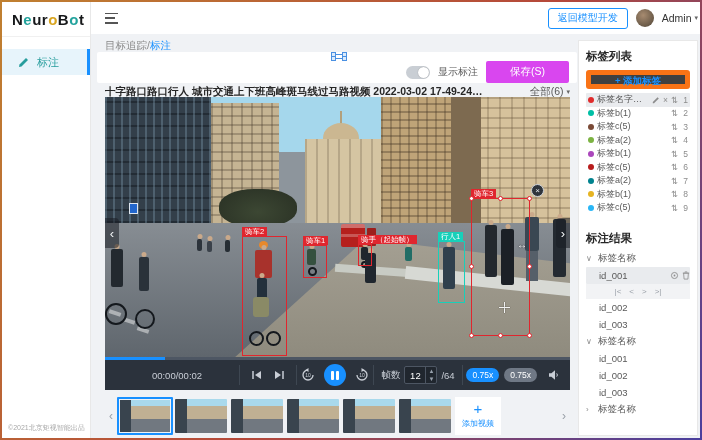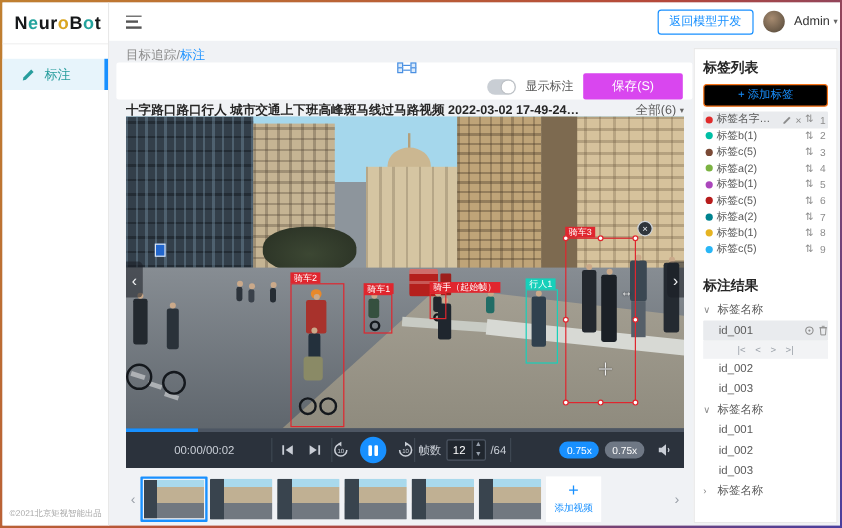--- a/index.html
+++ b/index.html
@@ -103,41 +103,41 @@
   .vdiv { width:1px; height:20px; background:#3e4752; }
   .ctl-g { display:flex; align-items:center; justify-content:center; gap:12px; }
   .g-skip { width:56px; } .g-play { width:76px; gap:9px; } .g-frame { width:88px; gap:4px; }
   .icbtn { display:flex; align-items:center; cursor:pointer; }
   .play-btn { width:22px; height:22px; border-radius:50%; background:#1890ff; display:flex; align-items:center; justify-content:center; gap:2.5px; cursor:pointer; }
   .play-btn i { display:block; width:2.5px; height:9px; background:#fff; border-radius:1px; }
   .frame-input { width:33px; height:18px; background:#20262e; border:1px solid #4d5663; border-radius:2px; display:flex; align-items:center; }
   .frame-input .val { flex:1; text-align:center; color:#fff; font-size:9.5px; }
   .spin { width:11px; height:100%; border-left:1px solid #4d5663; display:flex; flex-direction:column; }
   .spin span { flex:1; font-size:6px; line-height:8px; text-align:center; color:#98a1ad; cursor:pointer; }
-  .ctl-right { margin-left:auto; display:flex; align-items:center; gap:5px;padding-left:41px; }
+  .ctl-right { margin-left:auto; display:flex; align-items:center; gap:5px; }
   .pill { height:14px; border-radius:7px; padding:0 6px; font-size:8.5px; line-height:14px; color:#fff; cursor:pointer; }
   .pill-blue { background:#1890ff; } .pill-gray { background:#6f7885; }
   .vol { margin-left:6px; cursor:pointer; display:flex; }
 
   
   .strip { position:absolute; left:103px; top:391px; width:465px; height:45px; display:flex; align-items:center; }
   .strip-chev { width:12px; color:#9aa0a8; font-size:12px; text-align:center; cursor:pointer; }
   .thumb { width:52px; height:34px; margin-right:4px; border-radius:1px; cursor:pointer;
     background:linear-gradient(180deg,#a9d9ec 0 7px,#c0b093 7px 20px,#717880 20px);
     background-image:linear-gradient(90deg,#39444e 0 12px,transparent 12px),linear-gradient(180deg,#a9d9ec 0 7px,#c0b093 7px 20px,#717880 20px); }
   .thumb-sel { border:2px solid #1890ff; width:56px; height:38px; padding:1px; background-clip:content-box; margin-right:2px; }
   .add-tile { width:46px; height:38px; background:#fff; display:flex; flex-direction:column; align-items:center; justify-content:center; color:#1890ff; cursor:pointer; }
   .add-tile .plus { font-size:15px; line-height:14px; }
   .add-tile .txt { font-size:8px; margin-top:2px; }
   .strip-chev-r { margin-left:auto; }
 
   
   .rpanel { position:absolute; left:576px; top:38px; width:120px; height:396px; background:#fff; border:1px solid #e8e8e8; padding:8px 7px; overflow:hidden; }
   .rp-title { font-size:11.5px; font-weight:bold; color:#262626; }
-  .btn-addlabel { margin-top:6px; width:100%; height:19px; background:#000000; border:1px solid #f97316; border-radius:3px; color:#1890ff; font-size:9.5px; cursor:pointer; }
+  .btn-addlabel { margin-top:6px; width:100%; height:19px; background:#404040; border:5px solid #f97316; border-radius:3px; color:#1890ff; font-size:9.5px; cursor:pointer;font-weight:bold; }
   .lrow { display:flex; align-items:center; height:13.5px; font-size:9px; color:#595959; padding:0 2px; cursor:pointer; }
   .lrow.sel { background:#e9ebee; border-radius:1px; }
   .ldot { width:6px; height:6px; border-radius:50%; margin-right:3px; flex:none; }
   .lname { flex:1; white-space:nowrap; overflow:hidden; text-overflow:ellipsis; }
   .lic { color:#8c8c8c; font-size:8.5px; margin-left:3px; cursor:pointer; display:flex; align-items:center; }
   .lidx { color:#8c8c8c; font-size:8.5px; margin-left:3px; width:7px; text-align:right; }
   .rp-title2 { margin-top:16px; }
   .tgroup { display:flex; align-items:center; gap:4px; height:17px; font-size:9.5px; color:#595959; cursor:pointer; }
   .tcaret { color:#8c8c8c; font-size:8px; width:8px; }
   .titem { display:flex; align-items:center; height:17px; font-size:9.5px; color:#595959; padding-left:13px; cursor:pointer; }

